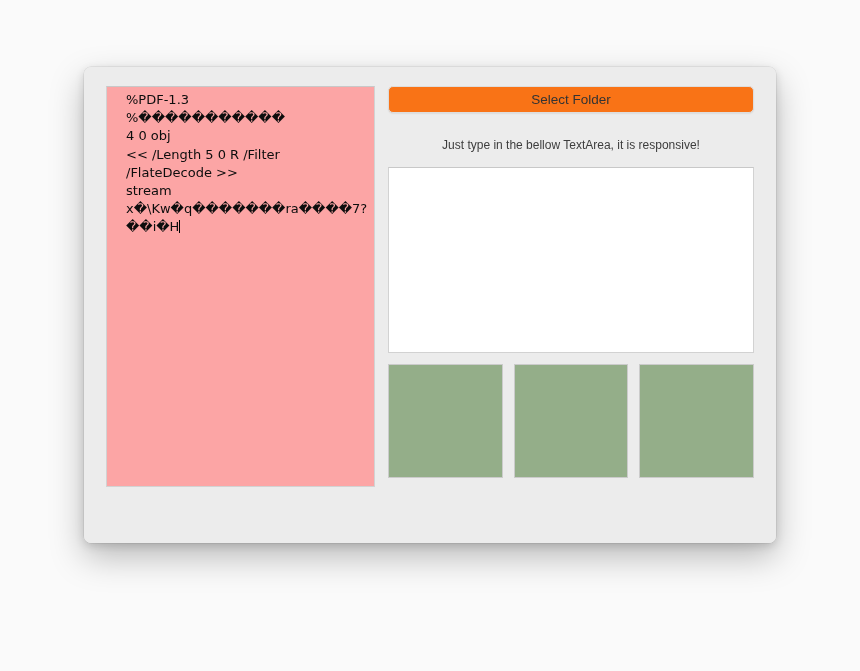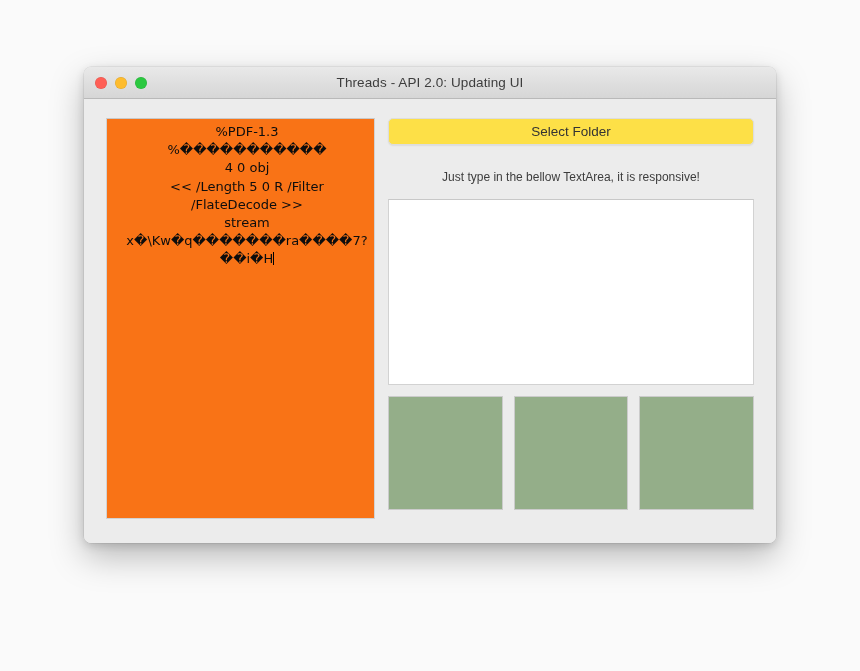--- a/index.html
+++ b/index.html
@@ -80,27 +80,26 @@
     padding: 0;
   }
 
   
   #pdf-textarea {
     position: absolute;
     left: 22px;
     top: 19px;
     width: 269px;
     height: 401px;
-    background: #f97316;
+    background: #fca5a5;
     border: 1px solid #d2d2d2;
     border-top-color: #c8c8c8;
     box-sizing: border-box;
     padding: 4px 6px 4px 19px;
     overflow: hidden;
-    text-align: center;
   }
   #pdf-text {
     font-family: "DejaVu Sans", sans-serif;
     font-size: 13px;
     line-height: 18.2px;
     color: #0d0d0d;
     white-space: pre-wrap;
     word-break: break-word;
     margin: 0;
   }
@@ -120,21 +119,21 @@
     top: 19px;
     width: 366px;
     height: 401px;
   }
 
   #select-folder-button {
     display: block;
     width: 100%;
     height: 27px;
     box-sizing: border-box;
-    background: #fde047;
+    background: #f97316;
     border: 1px solid #dddddd;
     border-radius: 5px;
     box-shadow: 0 1px 1.5px rgba(0,0,0,0.07);
     font-family: "Liberation Sans", sans-serif;
     font-size: 13.5px;
     color: #333333;
     cursor: default;
     padding: 0;
   }
 
@@ -171,28 +170,20 @@
     height: 114px;
     border: 1px solid #cbcbcb;
     box-sizing: border-box;
   }
 </style>
 </head>
 <body>
 
 <div id="app-window">
 
-  <div id="title-bar">
-    <div id="traffic-lights">
-      <span class="traffic-light tl-close" style="background: rgb(255, 95, 86);"></span>
-      <span class="traffic-light tl-min" style="background: rgb(254, 188, 46);"></span>
-      <span class="traffic-light tl-max" style="background: rgb(43, 200, 64);"></span>
-    </div>
-    <div id="window-title">Threads - API 2.0: Updating UI</div>
-  </div>
 
   <div id="window-body">
 
     <div id="pdf-textarea">
       <div id="pdf-text">%PDF-1.3
 %�����������
 4 0 obj
 &lt;&lt; /Length 5 0 R /Filter /FlateDecode &gt;&gt;
 stream
 x�\Kw�q�������ra����7?��i�H<span class="caret"></span></div>

